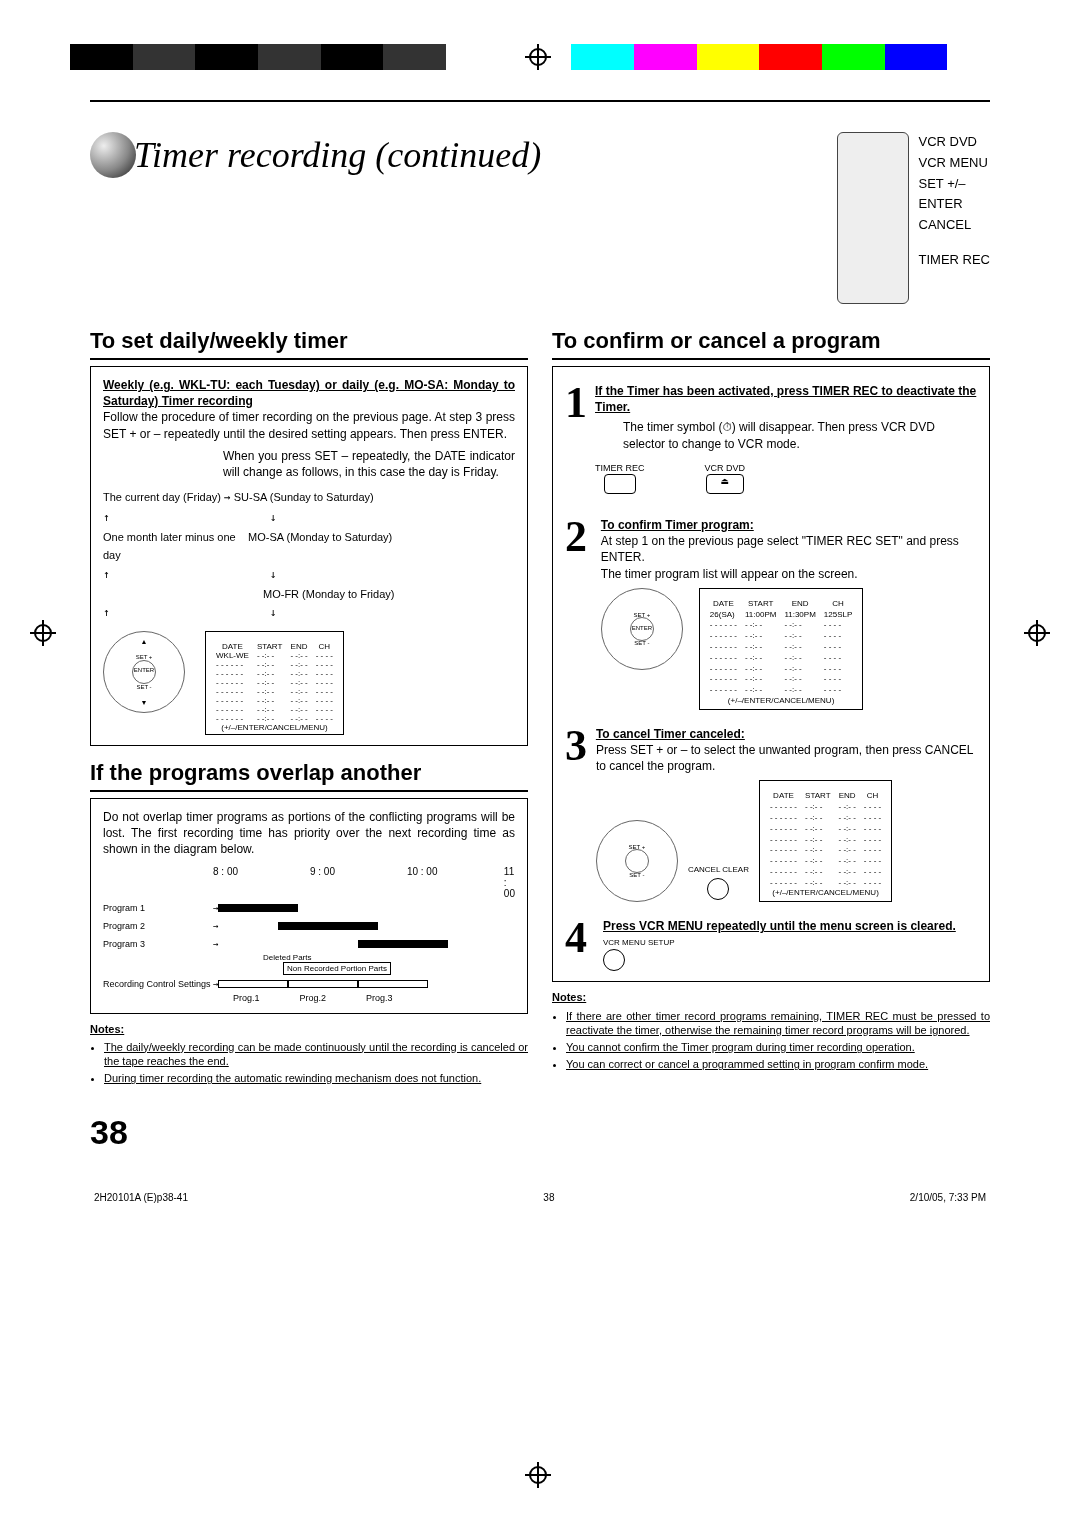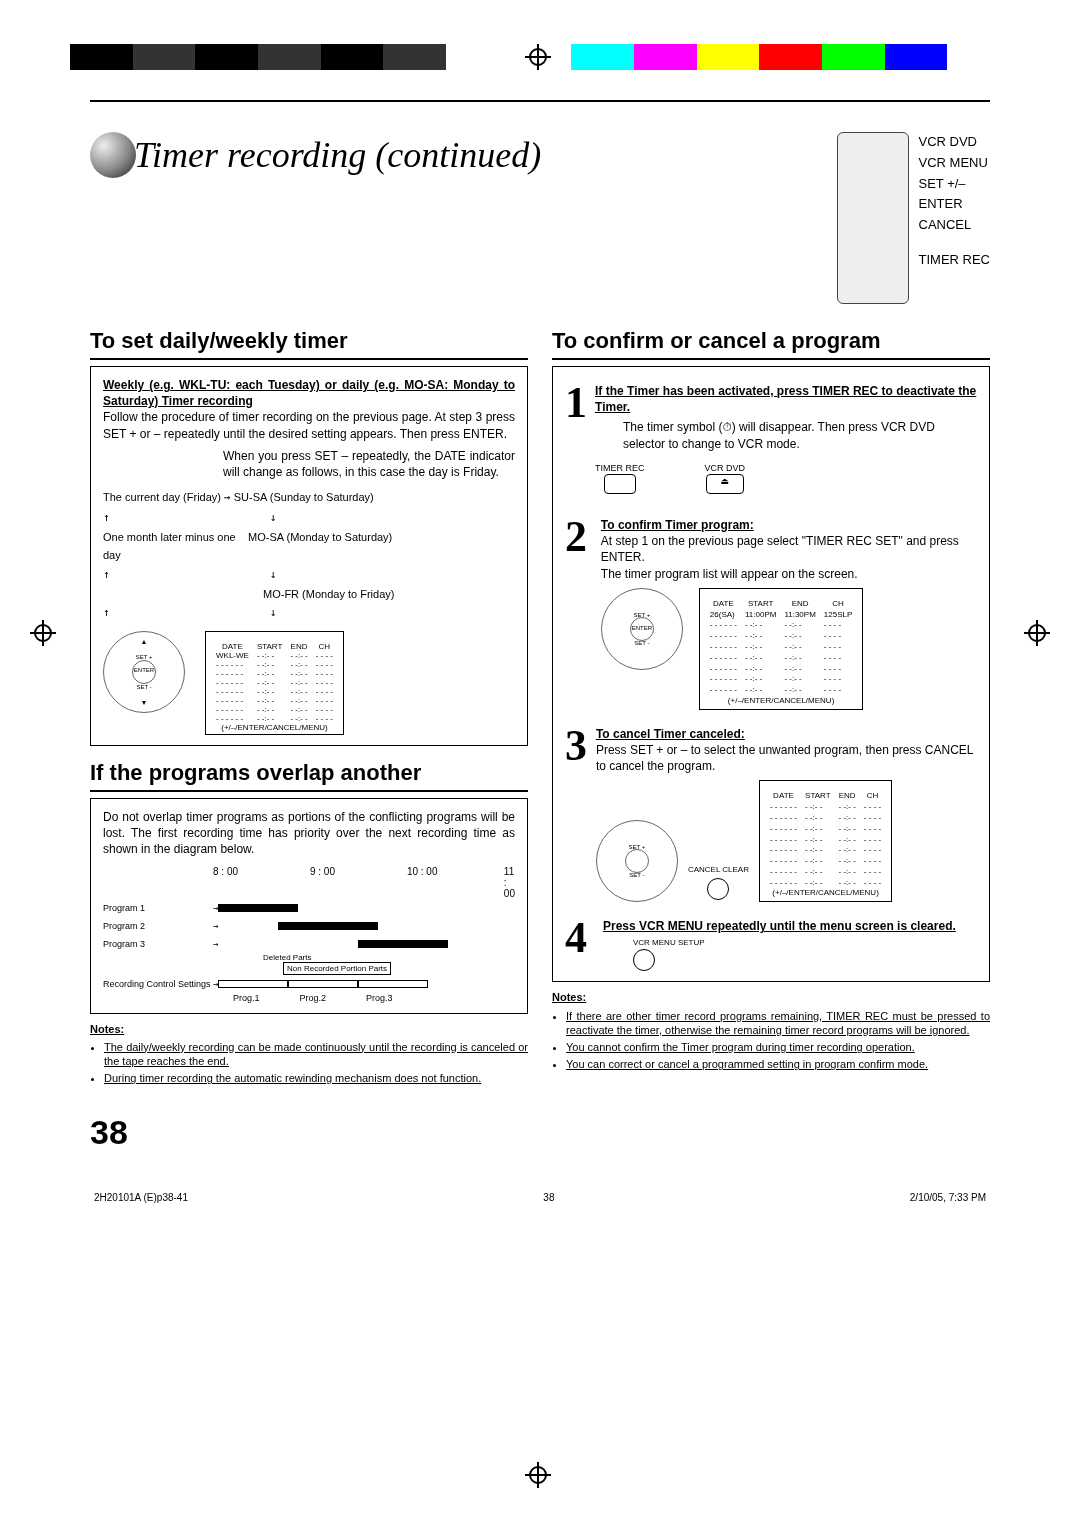--- a/index.html
+++ b/index.html
@@ -525,21 +525,21 @@
                 <div class="center">(+/–/ENTER/CANCEL/MENU)</div>
               </div>
             </div>
           </div>
         </div>
 
         <div class="step" style="margin-top:16px">
           <div class="step-num">4</div>
           <div class="small">
             <span class="bold">Press VCR MENU repeatedly until the menu screen is cleared.</span>
-            <div style="font-size:8px;margin-top:4px;margin-left:30px">
+            <div style="font-size:8px;margin-top:4px;">
               <div>VCR MENU SETUP</div>
               <div style="width:20px;height:20px;border:1px solid #000;border-radius:50%;"></div>
             </div>
           </div>
         </div>
       </div>
 
       <div class="smaller bold" style="margin-top:8px">Notes:</div>
       <ul class="notes smaller justify">
         <li>If there are other timer record programs remaining, TIMER REC must be pressed to reactivate the timer, otherwise the remaining timer record programs will be ignored.</li>

